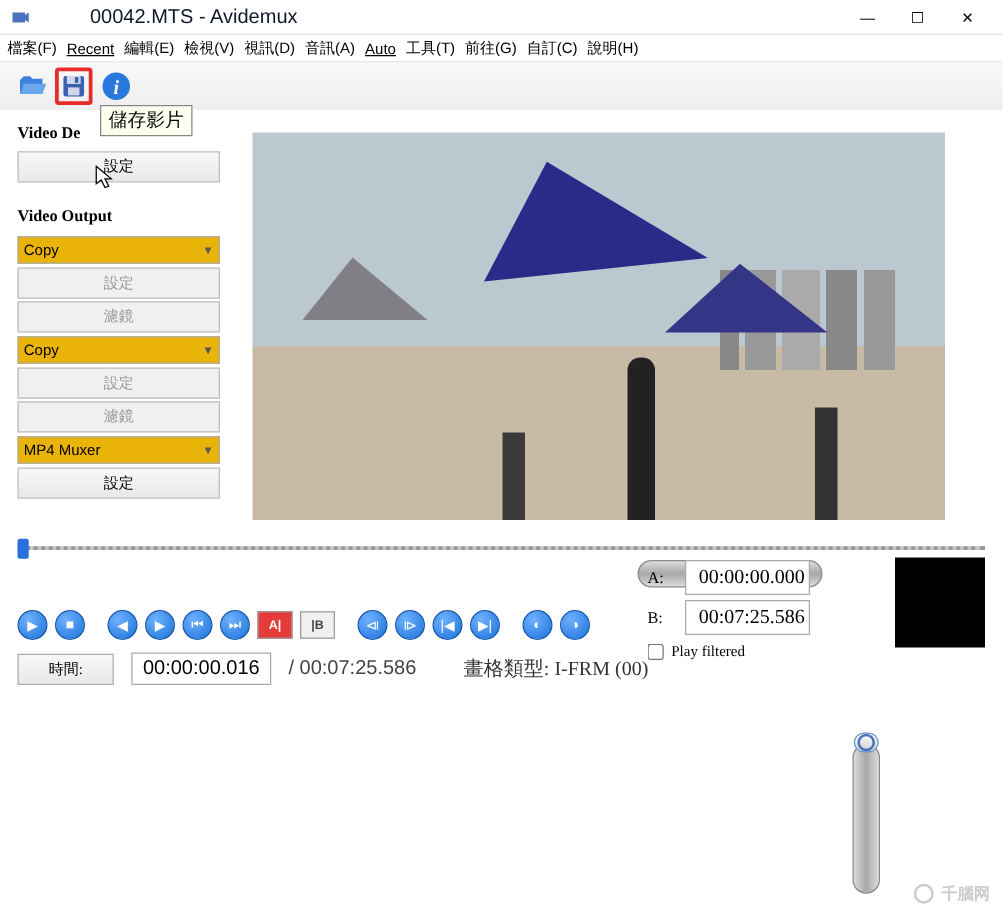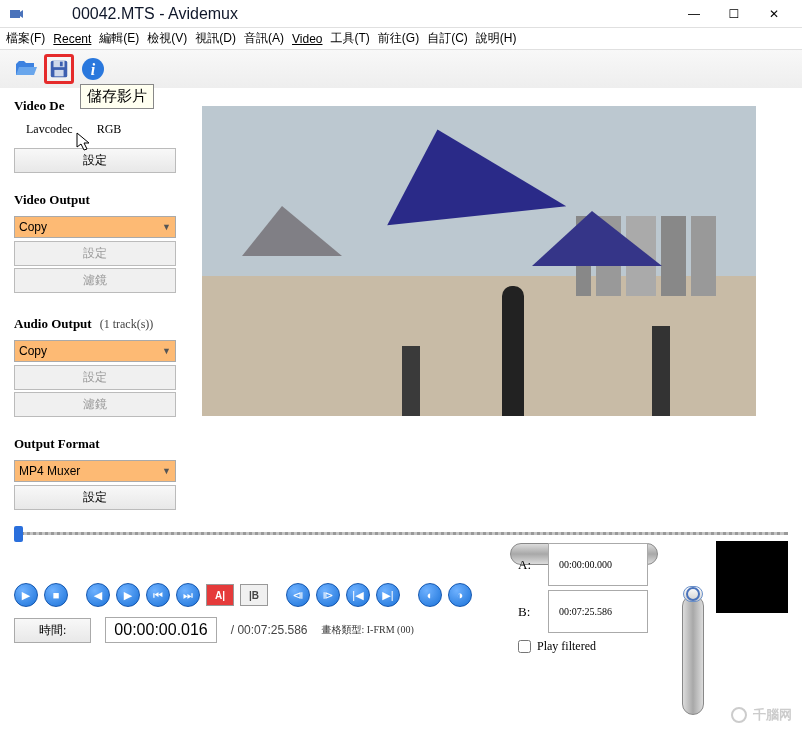--- a/index.html
+++ b/index.html
@@ -20,21 +20,21 @@
   .tool-icon.highlight { border: 3px solid #e52b2b; }
   .tooltip-box { position: absolute; top: 34px; left: 80px; background: #fffff0; border: 1px solid #888; padding: 2px 6px; font-size: 15px; }
   
   .body-area { display: flex; padding: 6px 10px 0 14px; gap: 8px; }
   .left-panel { width: 180px; display: flex; flex-direction: column; }
   .section-title { font-family: Georgia, serif; font-weight: bold; font-size: 13px; margin: 4px 0 6px 0; }
   .info-row { display: flex; gap: 24px; font-family: Georgia, serif; font-size: 12px; margin: 2px 0 10px 12px; }
   .btn { background: linear-gradient(#f8f8f8,#e8e8e8); border: 1px solid #bbb; font-size: 12px; padding: 3px 0; text-align: center; cursor: pointer; margin: 1px 0; }
   .btn.disabled { color: #999; background: #f0f0f0; }
   .btn.wide { width: 162px; }
-  .select { border: 1px solid #aaa; background: #fdba74; height: 22px; font-size: 12px; padding: 0 4px; width: 162px; display: flex; align-items: center; justify-content: space-between; cursor: pointer; margin: 2px 0; }
+  .select { border: 1px solid #aaa; background: #eab308; height: 22px; font-size: 12px; padding: 0 4px; width: 162px; display: flex; align-items: center; justify-content: space-between; cursor: pointer; margin: 2px 0; }
   .select .arrow { font-size: 9px; color: #555; }
   .tracks { font-family: Georgia, serif; font-size: 12px; color: #444; }
   .shift-row { display: flex; align-items: center; gap: 5px; margin: 6px 0 4px 0; font-size: 12px; }
   .spinner { width: 60px; height: 20px; border: 1px solid #aaa; display: flex; align-items: center; justify-content: space-between; padding: 0 4px; }
   .spinner .updown { display: flex; flex-direction: column; font-size: 6px; line-height: 6px; color: #666; }
   
   .preview { flex: 1; display: flex; justify-content: flex-start; padding-top: 12px; }
   .preview-img { width: 554px; height: 310px; background: linear-gradient(to bottom, #bcc8d0 0%, #bcc8d0 55%, #c8bba6 55%, #c8bba6 100%); position: relative; overflow: hidden; }
   .sail { position: absolute; width: 0; height: 0; }
   .sail1 { top: 20px; left: 180px; border-left: 60px solid transparent; border-right: 120px solid transparent; border-bottom: 90px solid #2a2a88; transform: rotate(-6deg); }
@@ -61,30 +61,30 @@
   
   .controls { display: flex; align-items: center; gap: 6px; margin: 18px 14px 0 14px; position: relative; }
   .cbtn { width: 24px; height: 24px; border-radius: 50%; border: 1px solid #1457b0; background: radial-gradient(circle at 35% 30%, #6eb1ff, #1b72d8); color: #fff; display: flex; align-items: center; justify-content: center; font-size: 11px; cursor: pointer; }
   .markbtn { width: 28px; height: 22px; border: 1px solid #999; display: flex; align-items: center; justify-content: center; font-size: 10px; font-weight: bold; cursor: pointer; }
   .markA { background: #e53b3b; color: #fff; }
   .markB { background: #f0f0f0; color: #444; }
   
   .ab-area { position: absolute; right: 140px; top: -44px; font-family: Georgia, serif; font-size: 13px; }
   .ab-row { display: flex; align-items: center; gap: 10px; margin: 4px 0; }
   .ab-row .lab { width: 20px; }
-  .ab-row .val { border: 1px solid #aaa; padding: 15px 10px; font-size: 10px; background: #fff; width: 100px; text-align: left; }
+  .ab-row .val { border: 1px solid #aaa; padding: 4px 10px; font-size: 16px; background: #fff; width: 100px; text-align: right; }
   .pf { display: flex; align-items: center; gap: 6px; margin-top: 6px; font-size: 12px; }
   
   .blackbox { position: absolute; right: 0; top: -42px; width: 72px; height: 72px; background: #000; }
   
   .bottom-bar { display: flex; align-items: center; gap: 14px; margin: 10px 14px 0 14px; }
   .time-btn { border: 1px solid #aaa; background: linear-gradient(#f8f8f8,#e8e8e8); padding: 3px 24px; font-size: 12px; cursor: pointer; font-family: Georgia, serif; }
   .time-val { border: 1px solid #aaa; padding: 3px 8px; font-size: 16px; background: #fff; }
-  .dur { font-size: 12px; color: #444; }
-  .ftype { font-size: 10px; color: #333; font-family: Georgia, serif; }
+  .dur { font-size: 16px; color: #444; }
+  .ftype { font-size: 16px; color: #333; font-family: Georgia, serif; margin-left: 24px; }
   
   .watermark { position: absolute; right: 10px; bottom: 8px; display: flex; align-items: center; gap: 6px; color: #ccc; font-size: 13px; font-weight: bold; }
   .watermark .gear { width: 16px; height: 16px; border: 2px solid #ccc; border-radius: 50%; position: relative; }
   
   .cursor { position: absolute; left: 76px; top: 82px; pointer-events: none; }
   
   input[type=checkbox]{ width:13px; height:13px; }
 </style>
 </head>
 <body>
@@ -102,21 +102,21 @@
   </div>
 </div>
 
 <div class="menubar">
   <span>檔案(F)</span>
   <span class="u">Recent</span>
   <span>編輯(E)</span>
   <span>檢視(V)</span>
   <span>視訊(D)</span>
   <span>音訊(A)</span>
-  <span class="u">Video</span>
+  <span class="u">Auto</span>
   <span>工具(T)</span>
   <span>前往(G)</span>
   <span>自訂(C)</span>
   <span>說明(H)</span>
 </div>
 
 <div class="toolbar">
   <div class="tool-icon">
     <svg width="24" height="24" viewBox="0 0 24 24">
         <path d="M3 7l3-3h5l2 2h8v12H3z" fill="#3d82e0"></path>
@@ -139,46 +139,37 @@
   </div>
   <div class="tooltip-box">儲存影片</div>
   <svg class="cursor" width="18" height="20" viewBox="0 0 18 20">
       <path d="M1 1 L1 15 L5 12 L8 18 L11 17 L8 11 L13 11 Z" fill="#fff" stroke="#000" stroke-width="1"></path>
     </svg>
 </div>
 
 <div class="body-area">
   <div class="left-panel">
     <div class="section-title">Video De</div>
-    <div class="info-row">
-      <span>Lavcodec</span>
-      <span>RGB</span>
-    </div>
     <div class="btn wide">設定</div>
 
     <div class="section-title" style="margin-top:18px">Video Output</div>
     <div class="select">
       <span>Copy</span>
       <span class="arrow">▼</span>
     </div>
     <div class="btn wide disabled">設定</div>
     <div class="btn wide disabled">濾鏡</div>
 
-    <div style="display:flex;align-items:baseline;gap:8px;margin-top:18px">
-      <div class="section-title">Audio Output</div>
-      <span class="tracks">(1 track(s))</span>
-    </div>
     <div class="select">
       <span>Copy</span>
       <span class="arrow">▼</span>
     </div>
     <div class="btn wide disabled">設定</div>
     <div class="btn wide disabled">濾鏡</div>
 
-    <div class="section-title" style="margin-top:18px">Output Format</div>
     <div class="select">
       <span>MP4 Muxer</span>
       <span class="arrow">▼</span>
     </div>
     <div class="btn wide">設定</div>
   </div>
 
   <div class="preview">
     <div class="preview-img">
       <div class="buildings"></div>

